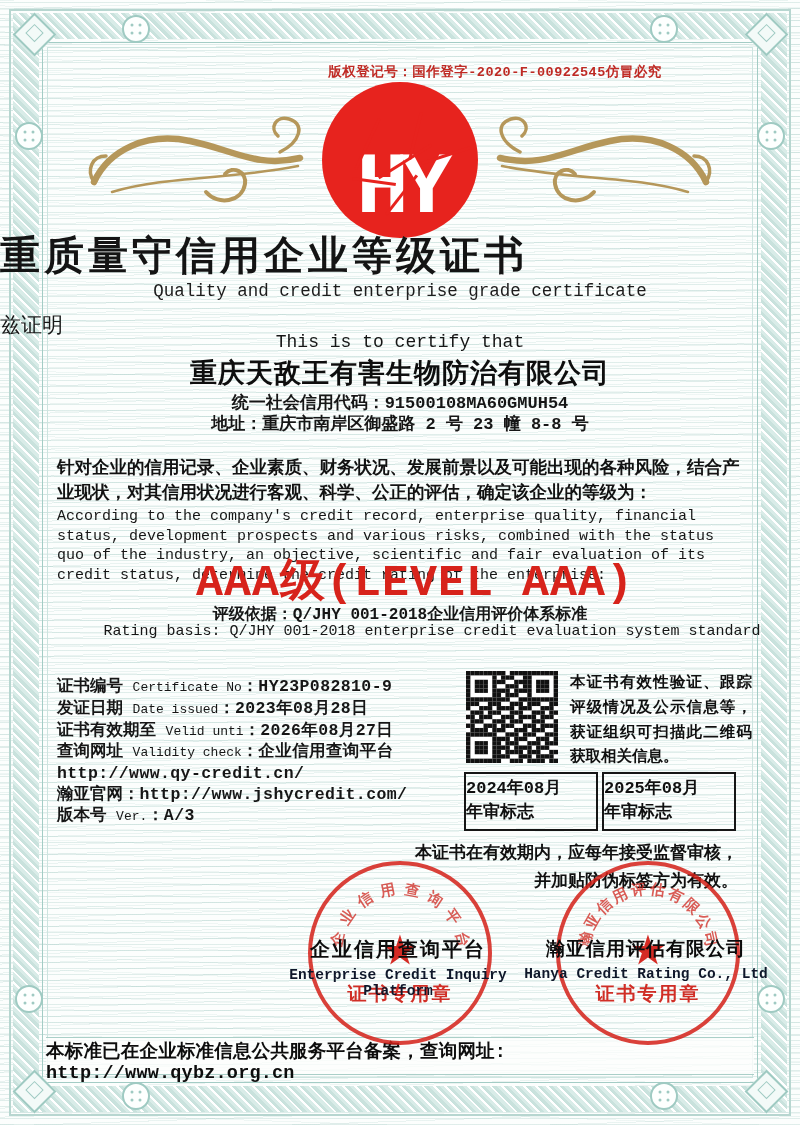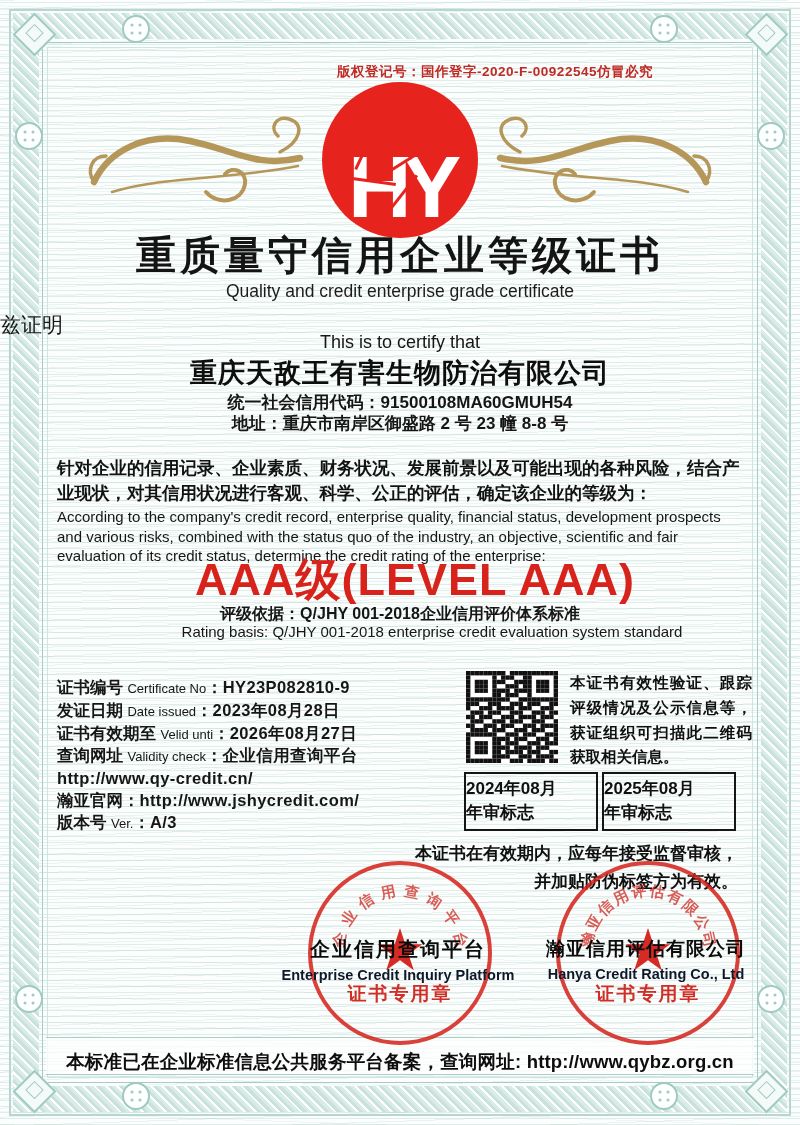--- a/index.html
+++ b/index.html
@@ -1,19 +1,19 @@
 <!DOCTYPE html>
 <html><head>
 <meta charset="utf-8">
 <style>
   html,body{margin:0;padding:0;background:#e8e8e8;}
   .page{
     position:relative;width:800px;height:1125px;margin:0 auto;
     background:#fcfefd;overflow:hidden;
-    font-family:Liberation Sans, sans-serif;color:#161616;
+    font-family:Liberation Mono, monospace;color:#161616;
   }
   
   .tex{position:absolute;inset:0;pointer-events:none;}
   .tex-a{background:repeating-linear-gradient(0deg,rgba(123,178,169,.22) 0 1px,transparent 1px 6px);}
   .tex-b{background:repeating-linear-gradient(178deg,rgba(123,178,169,.14) 0 1px,transparent 1px 9px);}
   .tex-c{background:repeating-linear-gradient(2deg,rgba(123,178,169,.10) 0 1px,transparent 1px 13px);}
   
   .frame-outer{position:absolute;inset:9px;border:2px solid #b7d6d0;pointer-events:none;}
   .frame-band{position:absolute;inset:13px;border:26px solid;pointer-events:none;
     border-image:repeating-linear-gradient(45deg,#d9ece8 0 3px,#ffffff 3px 5px,#c9e2dd 5px 8px) 26 repeat;}
@@ -30,21 +30,21 @@
   
   .copyright{position:absolute;top:63px;left:0;width:100%;text-align:center;
     font-size:13.5px;font-weight:600;color:#bf2a24;letter-spacing:.5px;}
   .copyright span{position:relative;left:95px;}
   .logo{position:absolute;left:322px;top:82px;width:156px;height:156px;border-radius:50%;
     background:#e7231e;display:flex;align-items:flex-end;justify-content:center;overflow:hidden;}
   .logo .hy{font-size:88px;font-weight:900;color:#ffffff;letter-spacing:-9px;margin-top:-8px;}
   .crack{position:absolute;background:#e7231e;}
   .flourish{position:absolute;top:112px;width:230px;height:100px;}
   .flourish.right{transform:scaleX(-1);}
-  .title-cn{position:absolute;top:228px;left:0;width:100%;text-align:center;
+  .title-cn{position:absolute;top:228px;left:0;width:100%;
     font-size:40px;font-weight:600;letter-spacing:4px;color:#141414;}
   .title-en{position:absolute;top:281px;left:0;width:100%;text-align:center;
     font-size:17.5px;font-weight:500;color:#1c1c1c;}
   .certify-cn{position:absolute;top:311px;left:0;width:100%;text-align:left;font-size:21px;font-weight:500;}
   .certify-en{position:absolute;top:332px;left:0;width:100%;text-align:center;font-size:18px;font-weight:500;}
   .company{position:absolute;top:355px;left:0;width:100%;text-align:center;
     font-size:27px;font-weight:800;letter-spacing:1px;color:#0e0e0e;}
   .code-line{position:absolute;top:391px;left:0;width:100%;text-align:center;font-size:17px;font-weight:700;}
   .addr-line{position:absolute;top:412px;left:0;width:100%;text-align:center;font-size:17px;font-weight:700;}
   
@@ -85,21 +85,21 @@
     font-size:15px;font-weight:700;color:rgba(205,30,22,.72);transform-origin:center;line-height:18px;}
   .org{position:absolute;text-align:center;z-index:5;}
   .org .cn{font-weight:700;color:#0c0c0c;}
   .org .en{font-size:14.5px;font-weight:600;color:#0f172a;margin-top:4px;}
   .org.left{left:262px;top:936px;width:272px;}
   .org.left .cn{font-size:20px;letter-spacing:2px;}
   .org.right{left:494px;top:936px;width:304px;}
   .org.right .cn{font-size:19px;letter-spacing:1px;}
   
   .footer-bar{position:absolute;left:46px;right:46px;top:1037px;height:36px;
-    display:flex;align-items:flex-end;justify-content:center;
+    display:flex;align-items:flex-start;justify-content:center;
     background:rgba(252,254,253,.78);border-top:1px solid #aacfc8;border-bottom:1px solid #aacfc8;
     font-size:18.5px;font-weight:700;color:#0d0d0d;letter-spacing:.2px;}
 </style>
 </head>
 <body>
 
 <div class="page">
 
   <div class="tex tex-a"></div>
   <div class="tex tex-b"></div>

